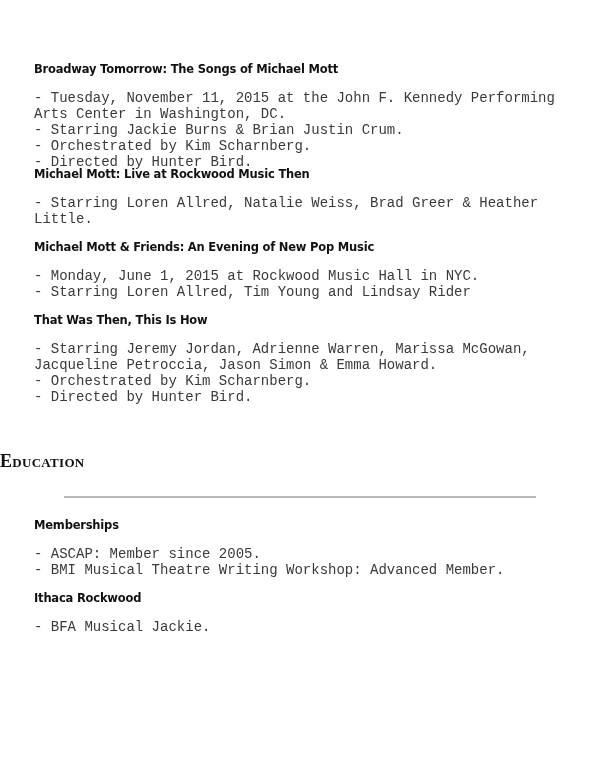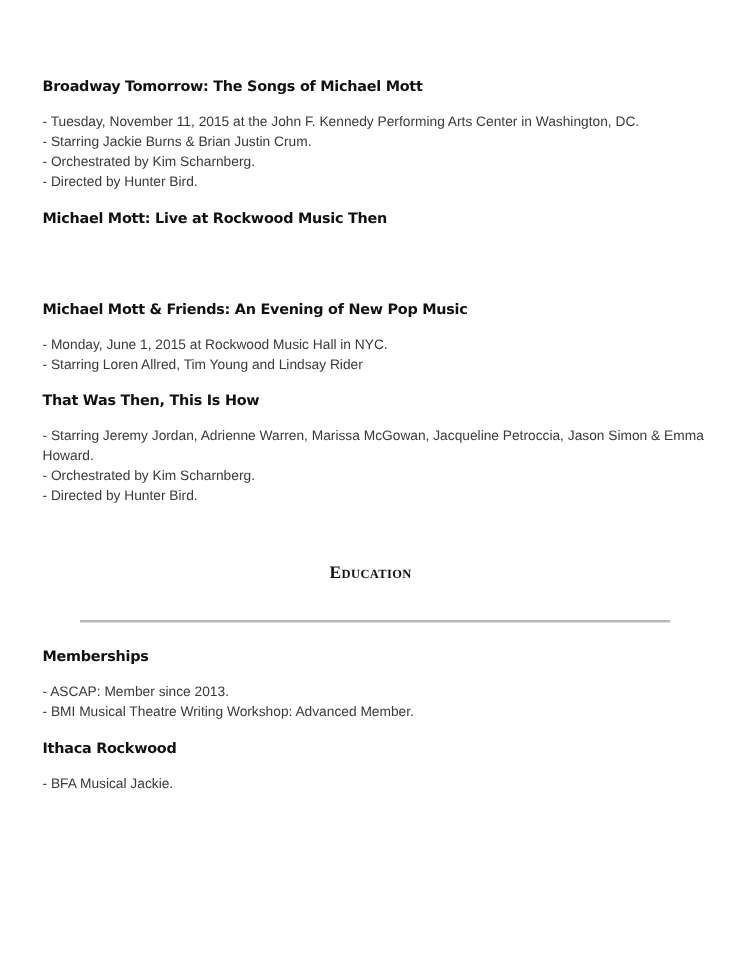--- a/index.html
+++ b/index.html
@@ -12,36 +12,36 @@
       font-weight: bold;
       font-size: 11.5px;
       color: #111;
       letter-spacing: -0.2px;
       height: 16px;
       line-height: 16px;
       white-space: nowrap;
     }
     .lines { margin-top: 13px; }
     .line {
-      font-family: Liberation Sans, sans-serif;
-      font-size: 11px;
+      font-family: Liberation Mono, monospace;
+      font-size: 14px;
       color: #3a3a3a;
       line-height: 16px;
       white-space: normal;
     }
     .edu-title {
       position: absolute;
       top: 437px;
       left: 0;
       width: 593px;
-      text-align: center;
+      text-align: left;
       font-family: "Liberation Serif", serif;
       font-weight: bold;
       font-variant: small-caps;
-      font-size: 14px;
+      font-size: 18px;
       letter-spacing: 0.3px;
       color: #111;
     }
     .rule {
       position: absolute;
       left: 64px;
       top: 482px;
       width: 472px;
       height: 2px;
       background: #b9b9b9;
@@ -58,20 +58,21 @@
       <div class="line">- Tuesday, November 11, 2015 at the John F. Kennedy Performing Arts Center in Washington, DC.</div>
       <div class="line">- Starring Jackie Burns &amp; Brian Justin Crum.</div>
       <div class="line">- Orchestrated by Kim Scharnberg.</div>
       <div class="line">- Directed by Hunter Bird.</div>
     </div>
   </div>
 
   <div class="section" style="top:152px;">
     <div class="heading">Michael Mott: Live at Rockwood Music Then</div>
     <div class="lines">
+      <div class="line">- Starring Loren Allred, Natalie Weiss, Brad Greer &amp; Heather Little.</div>
     </div>
   </div>
 
   <div class="section" style="top:225px;">
     <div class="heading">Michael Mott &amp; Friends: An Evening of New Pop Music</div>
     <div class="lines">
       <div class="line">- Monday, June 1, 2015 at Rockwood Music Hall in NYC.</div>
       <div class="line">- Starring Loren Allred, Tim Young and Lindsay Rider</div>
     </div>
   </div>
@@ -84,21 +85,21 @@
       <div class="line">- Directed by Hunter Bird.</div>
     </div>
   </div>
 
   <div class="edu-title">Education</div>
   <div class="rule"></div>
 
   <div class="section" style="top:503px;">
     <div class="heading">Memberships</div>
     <div class="lines">
-      <div class="line">- ASCAP: Member since 2013.</div>
+      <div class="line">- ASCAP: Member since 2005.</div>
       <div class="line">- BMI Musical Theatre Writing Workshop: Advanced Member.</div>
     </div>
   </div>
 
   <div class="section" style="top:576px;">
     <div class="heading">Ithaca Rockwood</div>
     <div class="lines">
       <div class="line">- BFA Musical Jackie.</div>
     </div>
   </div>

